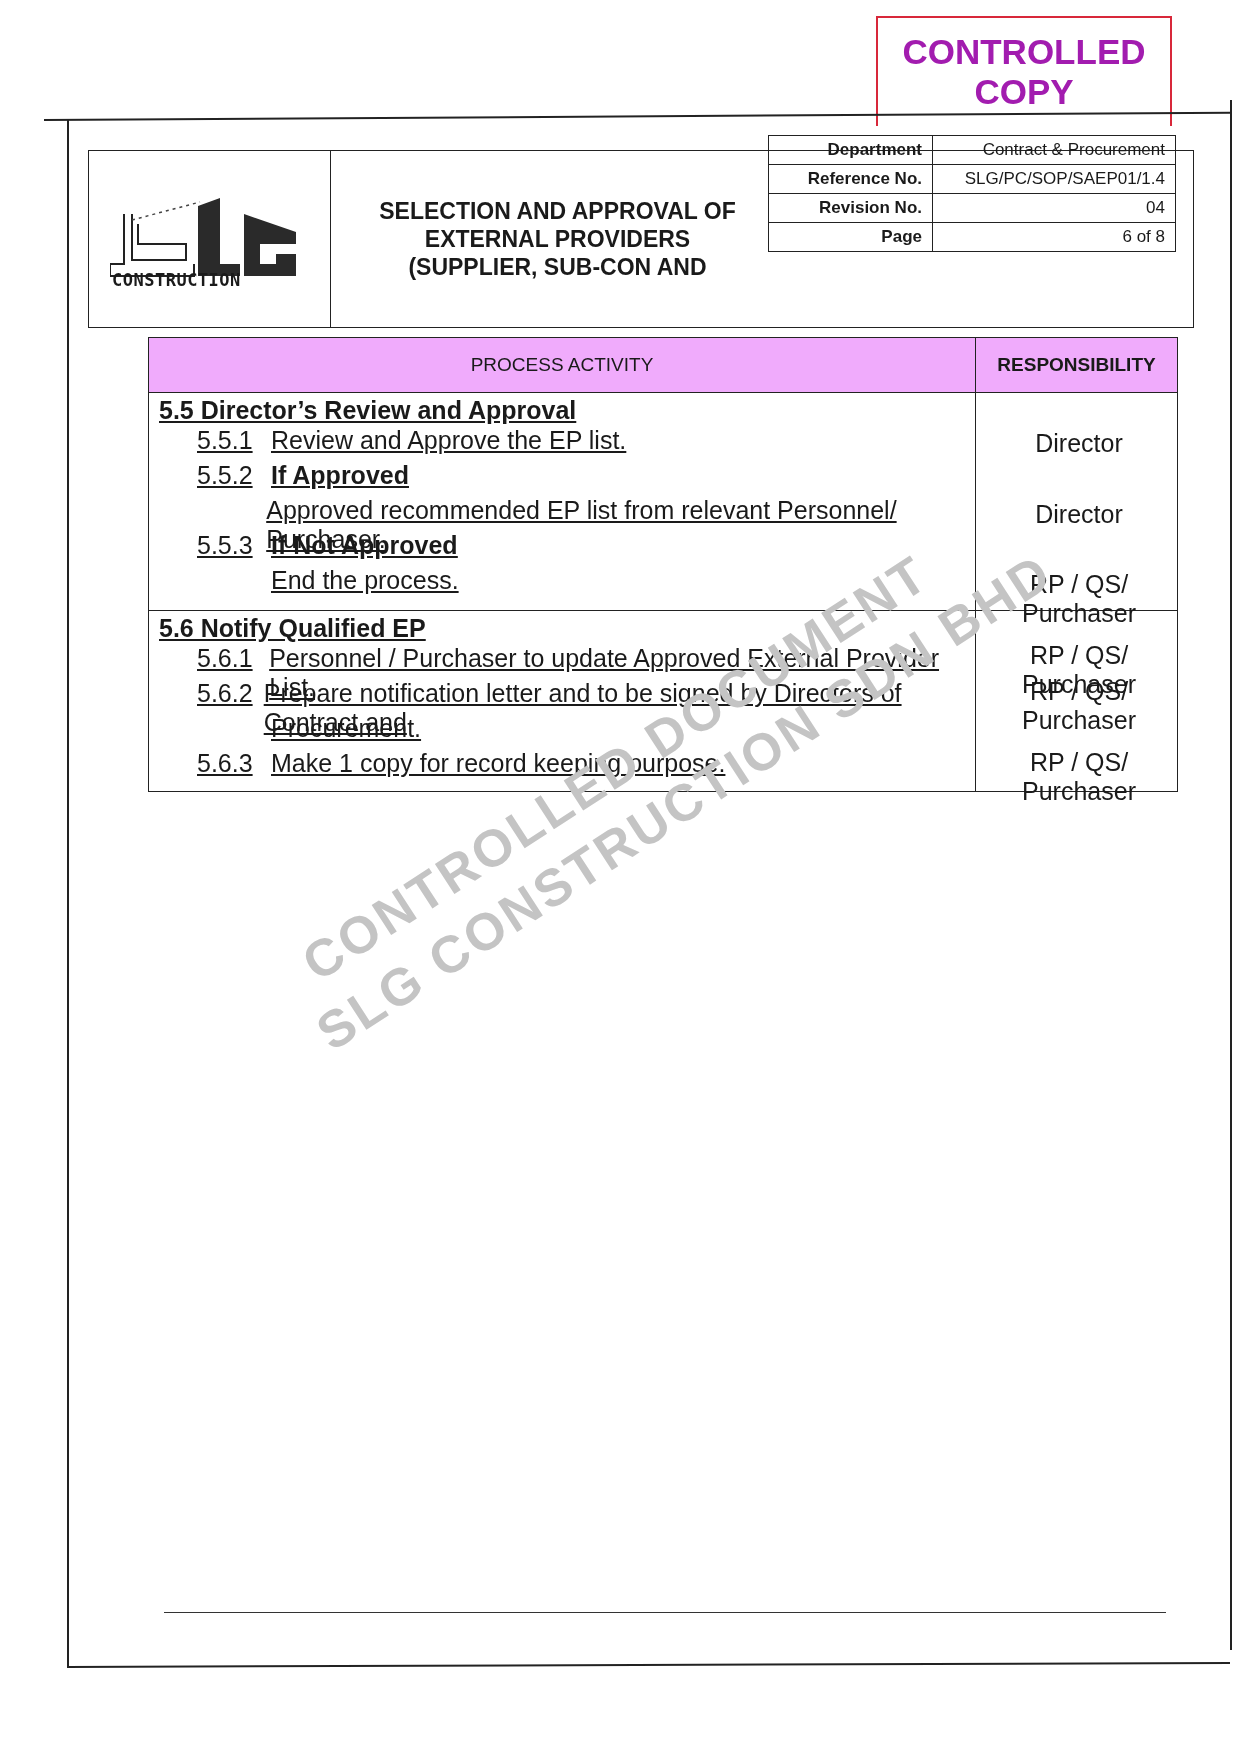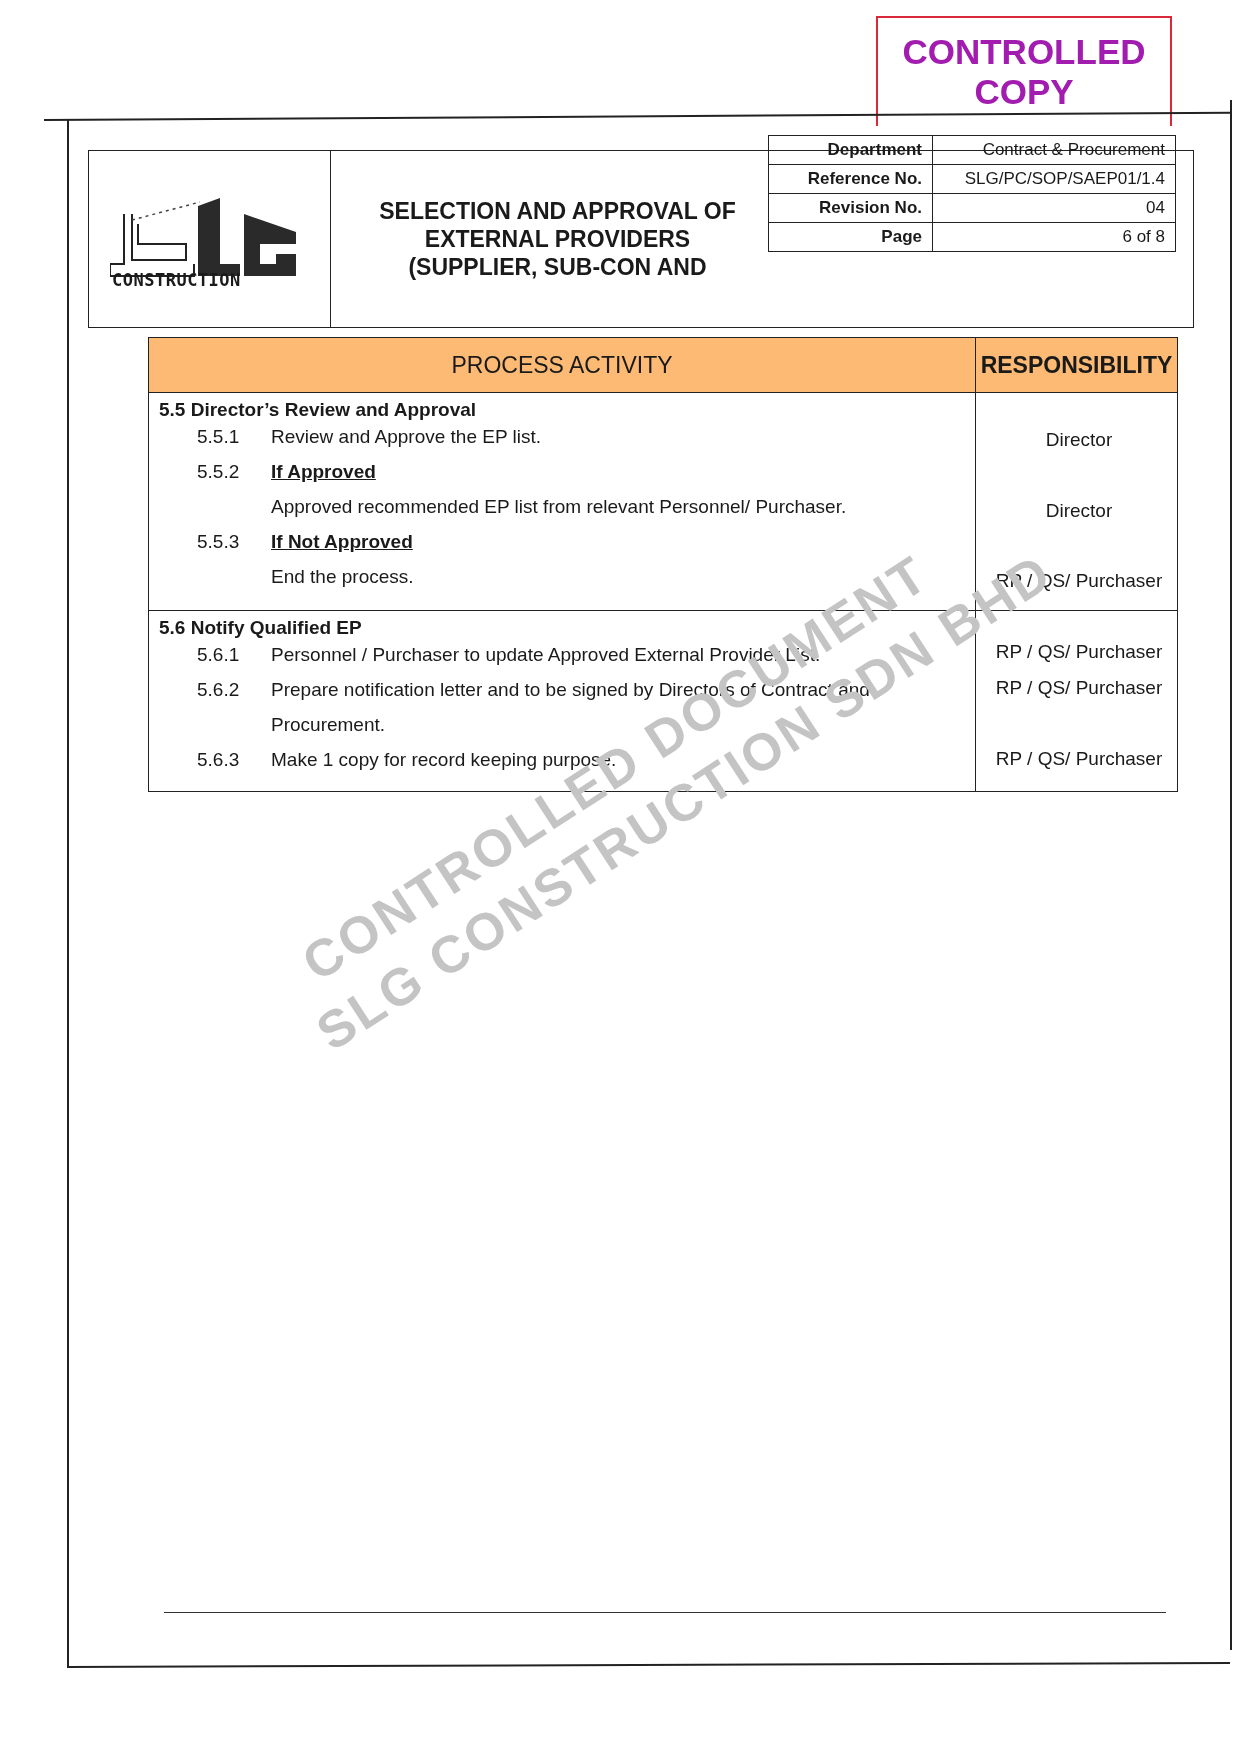--- a/index.html
+++ b/index.html
@@ -27,23 +27,23 @@
   .meta { left:768px; top:135px; width:408px; border-collapse:collapse; font-size:17px; }
   .meta td { border:1.5px solid #222; height:28px; padding:0 10px;text-align:right; }
   .meta td.k { font-weight:bold; width:143px; }
 
   
   .logo { left:110px; top:184px; width:192px; height:110px; }
   .logo-text { left:112px; top:270px; font-family:"DejaVu Sans Mono", monospace; font-weight:bold; font-size:17px; letter-spacing:0.5px; }
 
   
   .ptable { left:148px; top:337px; width:1030px; border-collapse:collapse; }
-  .ptable th { background:#fdba74; height:52px; border:1.5px solid #222; font-size:23px; font-weight:bold;text-align:center; }
+  .ptable th { background:#f0abfc; height:52px; border:1.5px solid #222; font-size:19px; font-weight:bold;text-align:center; }
   .ptable th.act { font-weight:normal; }
-  .ptable td { border-left:1.5px solid #222; border-right:1.5px solid #222; vertical-align:top; font-size:19px; }
+  .ptable td { border-left:1.5px solid #222; border-right:1.5px solid #222; vertical-align:top; font-size:25px;text-decoration:underline; }
   .ptable tr.sec td { border-bottom:1.5px solid #222; }
   .col-act { width:824px; }
   .row { display:flex; height:35px; align-items:flex-start; }
   .sec-title { font-weight:bold; padding-left:9px; height:32px; display:flex; align-items:center; }
   .num { width:74px; padding-left:47px; }
   .txt u { font-weight:bold; }
   .resp { text-align:center; font-size:19px; }
   .resp div { position:absolute; width:204px; text-align:center; }
 
   

